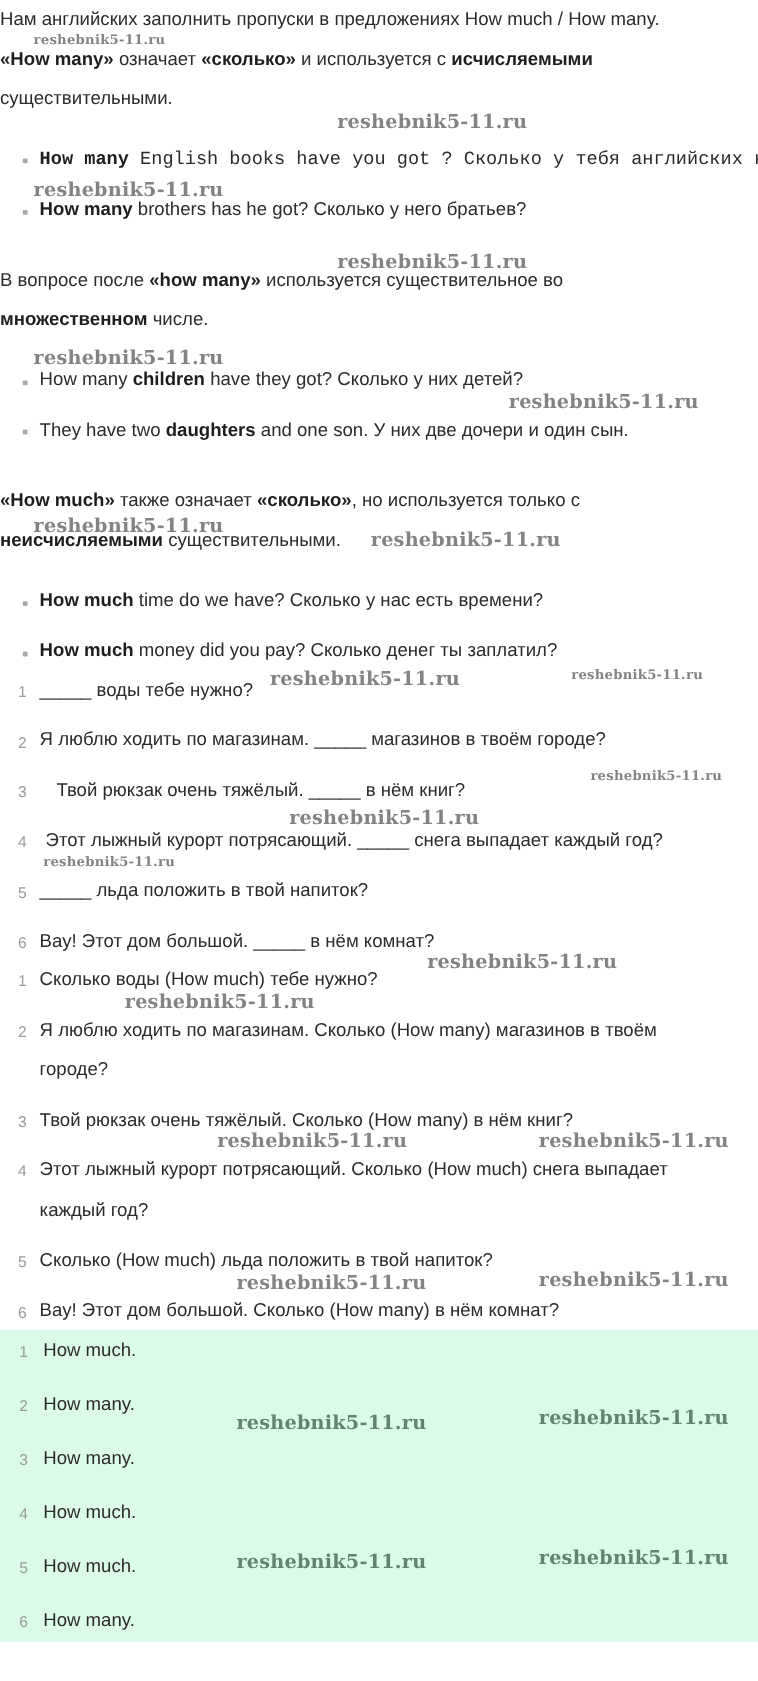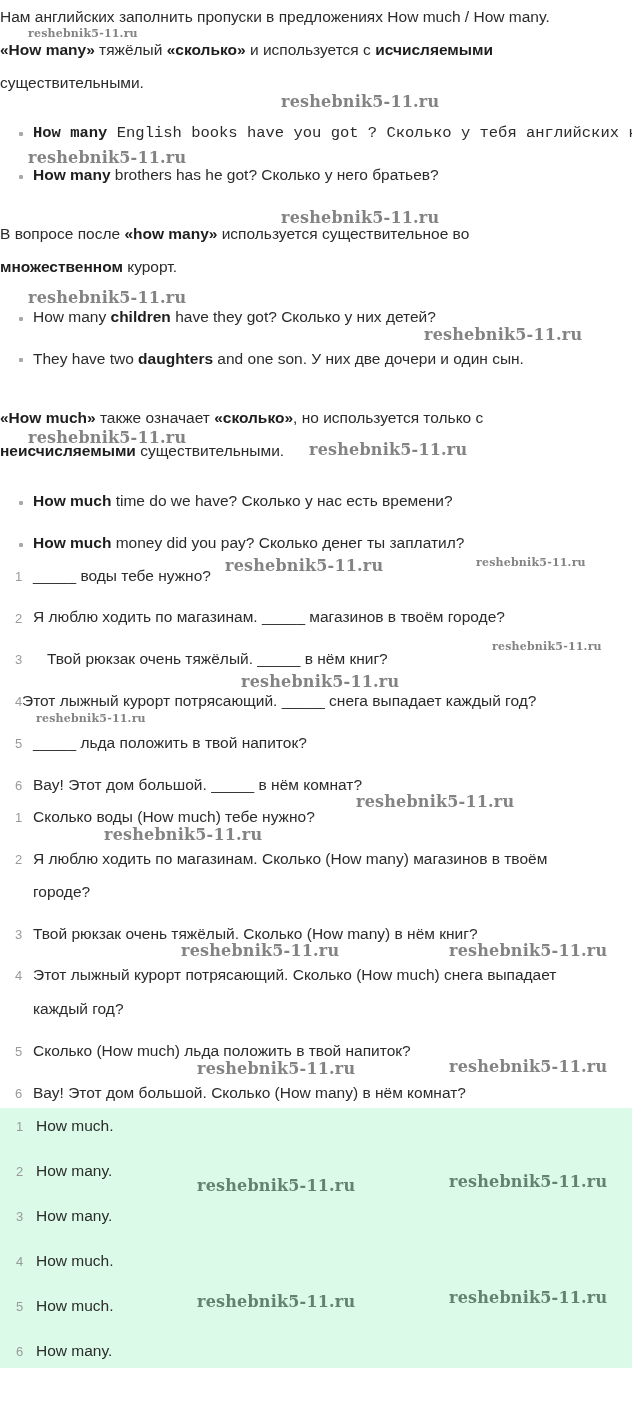--- a/index.html
+++ b/index.html
@@ -25,37 +25,37 @@
       background: #dbfbe8;
     }
     .answers .wm { color: #4f6e5a; }
   </style>
 </head>
 <body>
 
 <div class="abs" style="left:0;top:8px;">Нам английских заполнить пропуски в предложениях How much / How many.</div>
 <div class="wm small" style="left:28px;top:27px;">reshebnik5-11.ru</div>
 <div class="abs" style="left:0;top:41px;">
-  <b>«How many»</b><span> тяжёлый </span><b>«сколько»</b><span> и используется с </span><b>исчисляемыми</b>
+  <b>«How many»</b><span> означает </span><b>«сколько»</b><span> и используется с </span><b>исчисляемыми</b>
 </div>
 <div class="abs" style="left:0;top:74px;">существительными.</div>
 <div class="wm big" style="left:281px;top:92px;">reshebnik5-11.ru</div>
 
 <div class="bullet" style="left:19px;top:132px;"></div>
 <div class="abs" style="left:33px;top:124px;font-family:Liberation Mono, monospace;"><b>How many</b><span> English books have you got ? Сколько у тебя английских книг?</span></div>
 <div class="wm big" style="left:28px;top:148px;">reshebnik5-11.ru</div>
 <div class="bullet" style="left:19px;top:175px;"></div>
 <div class="abs" style="left:33px;top:166px;"><b>How many</b><span> brothers has he got? Сколько у него братьев?</span></div>
 
 <div class="wm big" style="left:281px;top:208px;">reshebnik5-11.ru</div>
 <div class="abs" style="left:0;top:225px;">
   <span>В вопросе после </span><b>«how many»</b><span> используется существительное во</span>
 </div>
 <div class="abs" style="left:0;top:258px;">
-  <b>множественном</b><span> курорт.</span>
+  <b>множественном</b><span> числе.</span>
 </div>
 <div class="wm big" style="left:28px;top:288px;">reshebnik5-11.ru</div>
 <div class="bullet" style="left:19px;top:317px;"></div>
 <div class="abs" style="left:33px;top:308px;"><span>How many </span><b>children</b><span> have they got? Сколько у них детей?</span></div>
 <div class="wm big" style="left:424px;top:325px;">reshebnik5-11.ru</div>
 <div class="bullet" style="left:19px;top:358px;"></div>
 <div class="abs" style="left:33px;top:350px;"><span>They have two </span><b>daughters</b><span> and one son. У них две дочери и один сын.</span></div>
 
 <div class="abs" style="left:0;top:409px;">
   <b>«How much»</b><span> также означает </span><b>«сколько»</b><span>, но используется только с</span>
@@ -78,21 +78,21 @@
 
 <div class="num" style="left:15px;top:611px;">2</div>
 <div class="abs" style="left:33px;top:576px;margin-top:32px;">Я люблю ходить по магазинам. _____ магазинов в твоём городе?</div>
 <div class="wm small" style="left:492px;top:640px;">reshebnik5-11.ru</div>
 
 <div class="num" style="left:15px;top:652px;">3</div>
 <div class="abs" style="left:47px;top:650px;">Твой рюкзак очень тяжёлый. _____ в нём книг?</div>
 <div class="wm big" style="left:241px;top:672px;">reshebnik5-11.ru</div>
 
 <div class="num" style="left:15px;top:694px;">4</div>
-<div class="abs" style="left:22px;top:692px;text-align:center;">Этот лыжный курорт потрясающий. _____ снега выпадает каждый год?</div>
+<div class="abs" style="left:38px;top:692px;text-align:center;">Этот лыжный курорт потрясающий. _____ снега выпадает каждый год?</div>
 <div class="wm small" style="left:36px;top:712px;">reshebnik5-11.ru</div>
 
 <div class="num" style="left:15px;top:736px;">5</div>
 <div class="abs" style="left:33px;top:734px;">_____ льда положить в твой напиток?</div>
 
 <div class="num" style="left:15px;top:778px;">6</div>
 <div class="abs" style="left:33px;top:776px;">Вау! Этот дом большой. _____ в нём комнат?</div>
 <div class="wm big" style="left:356px;top:792px;">reshebnik5-11.ru</div>
 
 <div class="num" style="left:15px;top:810px;">1</div>

